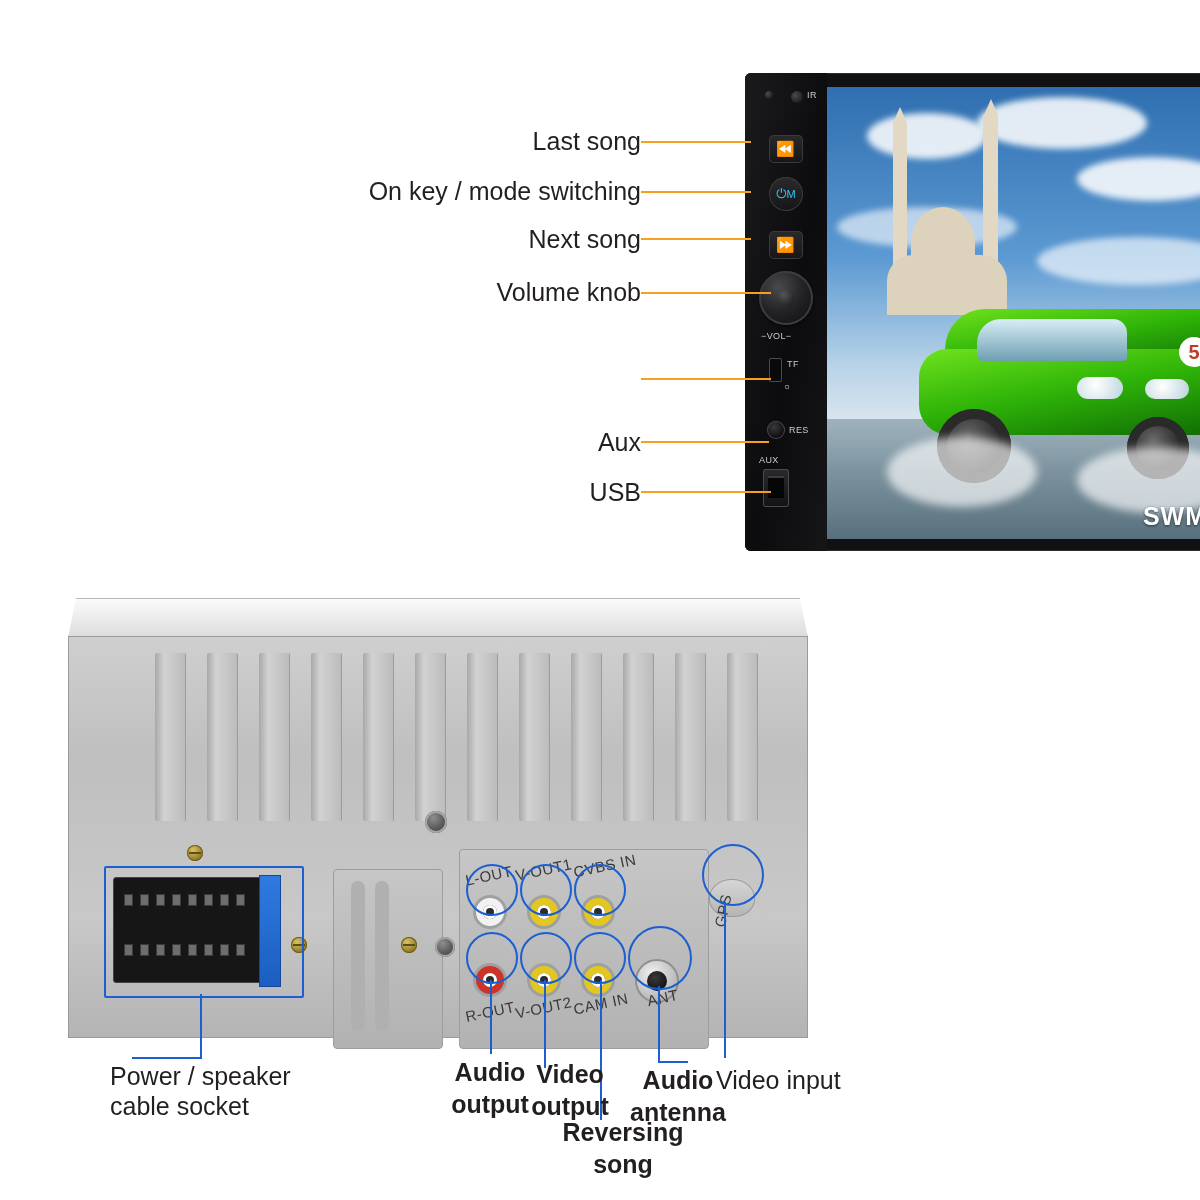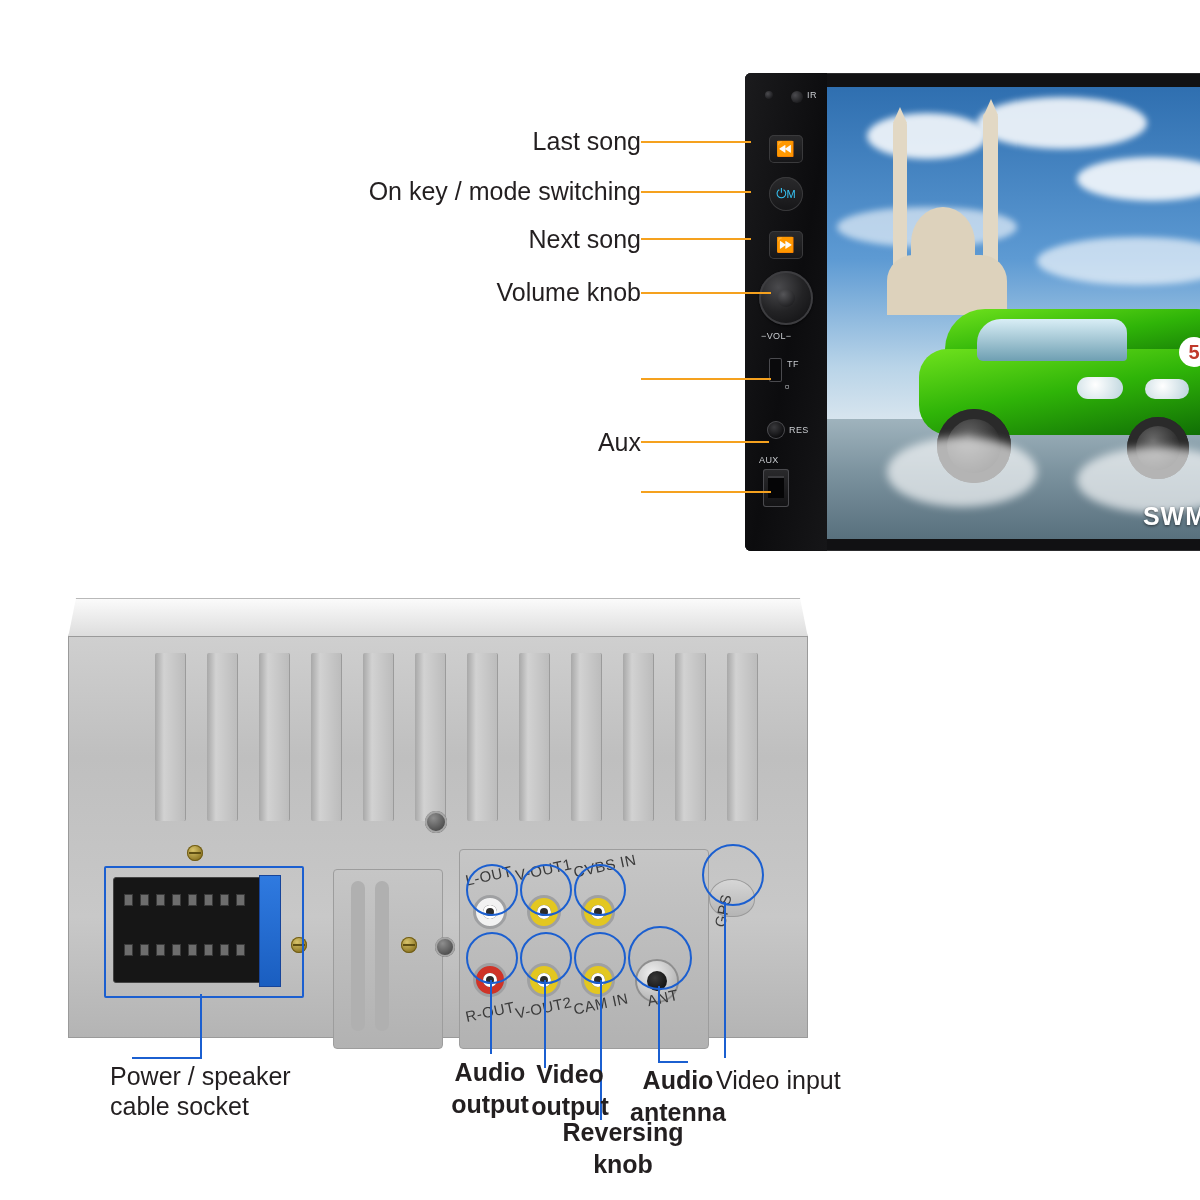--- a/index.html
+++ b/index.html
@@ -408,20 +408,21 @@
   <div class="leader" style="left:641px; top:292px; width:130px;"></div>
   <div class="leader" style="left:641px; top:378px; width:130px;"></div>
   <div class="leader" style="left:641px; top:441px; width:128px;"></div>
   <div class="leader" style="left:641px; top:491px; width:130px;"></div>
 
   <div class="lbl r" style="left:241px; top:127px; width:400px;">Last song</div>
   <div class="lbl r" style="left:241px; top:177px; width:400px;">On key / mode switching</div>
   <div class="lbl r" style="left:241px; top:225px; width:400px;">Next song</div>
   <div class="lbl r" style="left:241px; top:278px; width:400px;">Volume knob</div>
   <div class="lbl r" style="left:241px; top:428px; width:400px;">Aux</div>
+  <div class="lbl r" style="left:241px; top:478px; width:400px;">USB</div>
 
   <div id="rear-unit">
     <div id="rear-top-bevel"></div>
     <div id="rear-body">
 
       <div class="fin" style="left:86px;"></div>
       <div class="fin" style="left:138px;"></div>
       <div class="fin" style="left:190px;"></div>
       <div class="fin" style="left:242px;"></div>
       <div class="fin" style="left:294px;"></div>
@@ -530,20 +531,20 @@
   <div class="lbl" style="left:110px; top:1062px;">Power / speaker</div>
   <div class="lbl" style="left:110px; top:1092px;">cable socket</div>
 
   <div class="lbl c" style="left:420px; top:1058px; width:140px;">Audio</div>
   <div class="lbl c" style="left:420px; top:1090px; width:140px;">output</div>
 
   <div class="lbl c" style="left:500px; top:1060px; width:140px;">Video</div>
   <div class="lbl c" style="left:500px; top:1092px; width:140px;">output</div>
 
   <div class="lbl c" style="left:538px; top:1118px; width:170px;">Reversing</div>
-  <div class="lbl c" style="left:538px; top:1150px; width:170px;">knob</div>
+  <div class="lbl c" style="left:538px; top:1150px; width:170px;">song</div>
 
   <div class="lbl c" style="left:608px; top:1066px; width:140px;">Audio</div>
   <div class="lbl c" style="left:608px; top:1098px; width:140px;">antenna</div>
 
   <div class="lbl" style="left:716px; top:1066px;">Video input</div>
 
 </div>
 
 </body></html>

